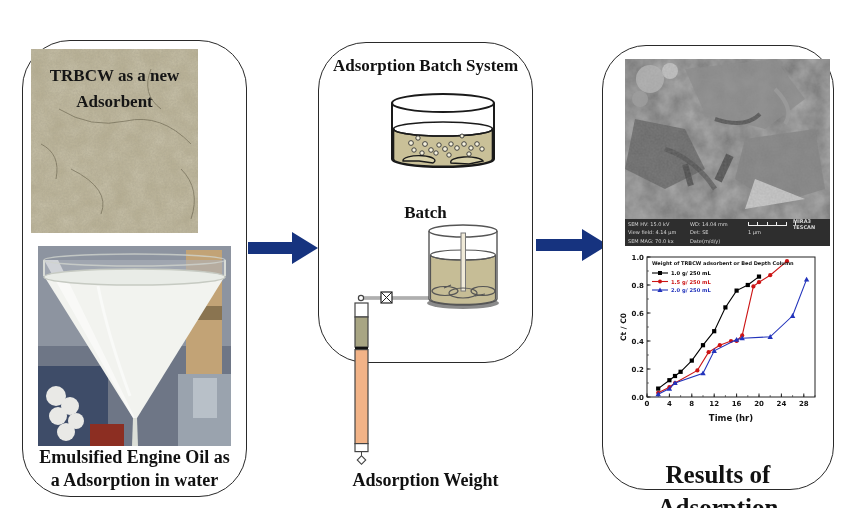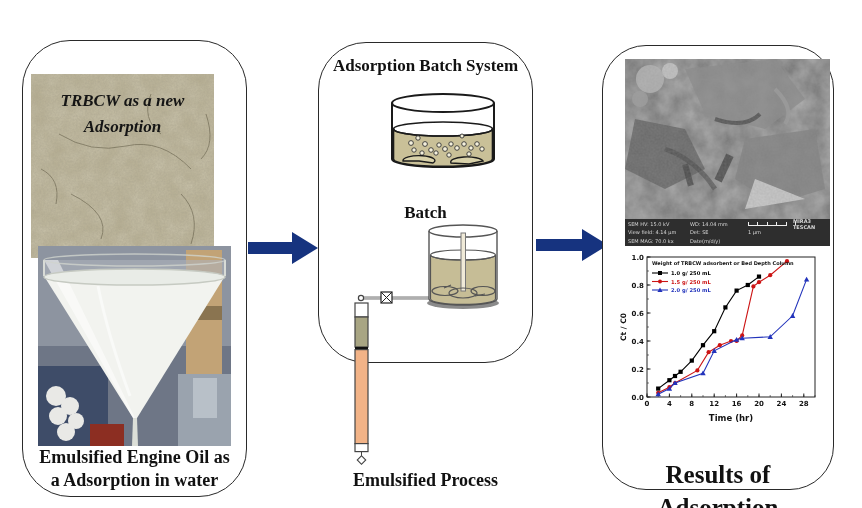--- a/index.html
+++ b/index.html
@@ -11,21 +11,21 @@
   .panel {
     position:absolute; border:1.6px solid #2a2a2a; background:#fff;
   }
   .panel.left   { left:22px;  top:40px; width:225px; height:457px; border-radius:48px; }
   .panel.middle { left:318px; top:42px; width:215px; height:321px; border-radius:48px; }
   .panel.right  { left:602px; top:45px; width:232px; height:445px; border-radius:44px; }
 
   .photo { position:absolute; overflow:hidden; }
   .photo svg { display:block; }
 
-  .powder-wrap { left:8px; top:33px; width:183px; height:184px;font-style:italic; }
+  .powder-wrap { left:8px; top:8px; width:167px; height:184px; }
   .funnel-wrap { left:15px; top:205px; width:193px; height:200px; }
 
   .overlay-text {
     position:absolute; left:0; top:14px; width:100%; text-align:center;
     font-weight:bold; font-size:17px; line-height:1.55; color:#151515;
   }
   .caption {
     position:absolute; width:100%; text-align:center; font-weight:bold;
     font-size:18px; line-height:1.3; color:#111;
   }
@@ -98,21 +98,21 @@
           <path d="M28 60 Q60 80 95 72 T160 95"></path>
           <path d="M120 20 Q110 45 130 60"></path>
           <path d="M40 120 Q80 140 70 165"></path>
           <path d="M150 120 Q170 140 160 170"></path>
           <path d="M10 95 Q30 105 25 130"></path>
           <path d="M175 40 Q185 70 170 85"></path>
         </g>
       </svg>
       <div class="overlay-text">
         <span>TRBCW  as a new</span><br>
-        <span>Adsorption</span>
+        <span>Adsorbent</span>
       </div>
     </div>
 
     <div class="photo funnel-wrap">
       <svg width="193" height="200" viewBox="0 0 193 200">
         <rect x="0" y="0" width="193" height="200" fill="#8d94a0"></rect>
         <rect x="0" y="100" width="193" height="100" fill="#6e7686"></rect>
         <rect x="0" y="120" width="70" height="80" fill="#3e4c68"></rect>
         <rect x="148" y="4" width="36" height="126" fill="#c2a376"></rect>
         <rect x="148" y="60" width="36" height="14" fill="#8a7450"></rect>
@@ -226,21 +226,21 @@
           <rect x="8" y="94" width="13" height="30" stroke="#444" stroke-width="1.2" fill="#a8a583"></rect>
           <rect x="8" y="124" width="13" height="2.6" fill="#111"></rect>
           <rect x="8" y="126.6" width="13" height="94" stroke="#444" stroke-width="1.2" fill="#f2b387"></rect>
           <rect x="8" y="220.6" width="13" height="8" fill="#ffffff" stroke="#444" stroke-width="1.2"></rect>
           <path d="M14.5 228.6 L14.5 234" stroke="#444" stroke-width="1"></path>
           <rect x="11.5" y="234" width="6" height="6" fill="#fff" stroke="#444" stroke-width="1.1" transform="rotate(45 14.5 237)"></rect>
         </g>
       </svg>
     </div>
 
-    <div class="caption cap-proc">Emulsified Process</div>
+    <div class="caption cap-proc">Adsorption Weight</div>
   </section>
 
   <svg class="arrow a2" width="74" height="36" viewBox="0 0 74 36">
     <polygon points="0,12 46,12 46,2 72,18 46,34 46,24 0,24" fill="#16337f"></polygon>
   </svg>
 
   <section class="panel right">
 
     <div class="sem-wrap">
       <svg class="sem-pic" width="205" height="160" viewBox="0 0 205 160">

